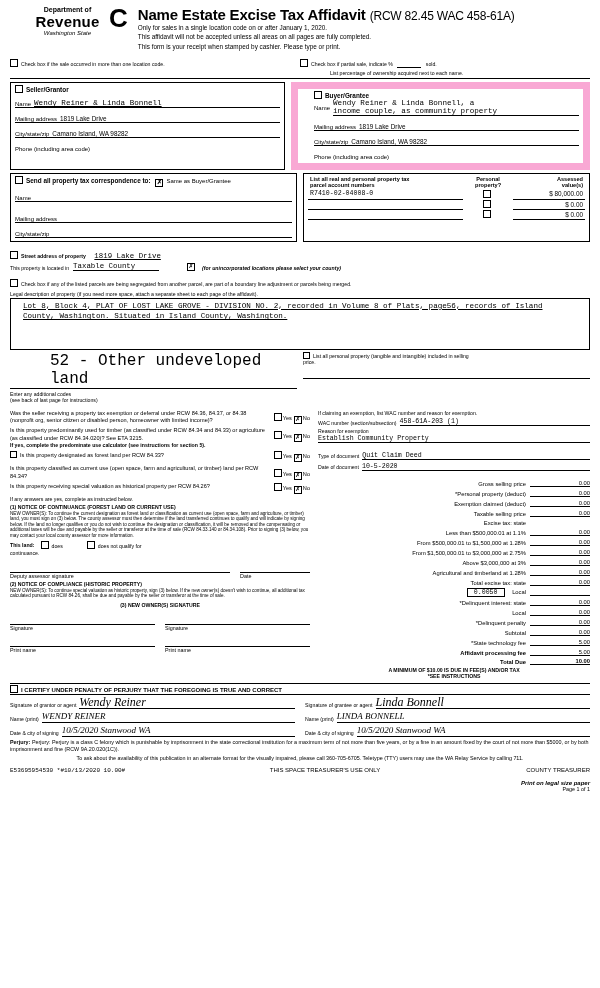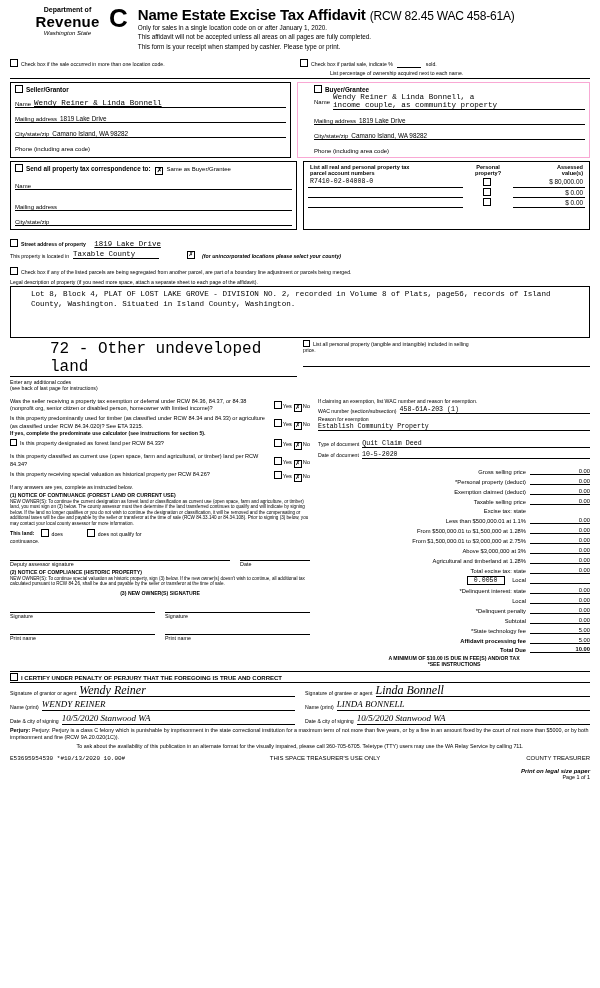--- a/index.html
+++ b/index.html
@@ -122,21 +122,21 @@
         </div>
       <div class="fieldrow">
           <span class="flabel">City/state/zip</span>
           <span class="fval" style="font-size:6.4px;">Camano Island, WA 98282</span>
         </div>
       <div class="fieldrow" style="border-bottom:none;">
           <span class="flabel">Phone (including area code)</span>
           <span class="fval"></span>
         </div>
     </div>
-    <div class="col" style="border:1px solid #f9a8d4;padding:2px 4px 3px 16px;">
+    <div class="col" style="border:7px solid #f9a8d4;padding:2px 4px 3px 16px;">
       <div class="secthead"><span class="cbox"></span><span>Buyer/Grantee</span></div>
       <div style="display:flex;align-items:flex-start;gap:3px;">
         <span class="flabel" style="margin-top:6px;">Name</span>
         <div style="flex:1;">
           <div class="mono" style="font-size:7.6px;">Wendy Reiner &amp; Linda Bonnell, a</div>
           <div class="mono" style="font-size:7.6px;border-bottom:1px solid #000;">income couple, as community property</div>
         </div>
       </div>
       <div class="fieldrow">
           <span class="flabel">Mailing address</span>
@@ -207,27 +207,27 @@
   <div style="display:flex;align-items:flex-end;gap:4px;">
     <span class="tiny">This property is located in</span>
     <span class="mono" style="font-size:7.4px;border-bottom:1px solid #000;min-width:86px;">Taxable County</span>
     <span class="cbox x" style="margin-left:24px;"></span>
     <span class="tiny bold ital">(for unincorporated locations please select your county)</span>
   </div>
   <div style="margin-top:1px;">
     <span class="cbox"></span><span class="tiny">Check box if any of the listed parcels are being segregated from another parcel, are part of a boundary line adjustment or parcels being merged.</span>
   </div>
   <div class="tiny" style="margin-top:1px;">Legal description of property (if you need more space, attach a separate sheet to each page of the affidavit).</div>
-  <div style="border:1px solid #000;padding:2px 20px;min-height:46px;">
+  <div style="border:1px solid #000;padding:2px 12px;min-height:46px;text-decoration:underline;">
     <div class="legal">Lot 8, Block 4, PLAT OF LOST LAKE GROVE - DIVISION NO. 2, recorded in Volume 8 of Plats, page56, records of Island County, Washington. Situated in Island County, Washington.</div>
   </div>
 
   <div class="cols" style="margin-top:2px;">
     <div class="col">
-      <div style="border-bottom:1px solid #000;padding-left:40px;" class="mono">72 - Other undeveloped land</div>
+      <div style="border-bottom:1px solid #000;padding-left:40px;" class="mono">52 - Other undeveloped land</div>
       <div class="tiny" style="margin-top:2px;">Enter any additional codes</div>
       <div class="tiny">(see back of last page for instructions)</div>
     </div>
     <div class="col">
       <div class="tiny"><span class="cbox" style="width:5px;height:5px;"></span><span>List all personal property (tangible and intangible) included in selling</span></div>
       <div class="tiny">price.</div>
       <div style="border-bottom:1px solid #000;height:12px;"></div>
     </div>
   </div>
 

